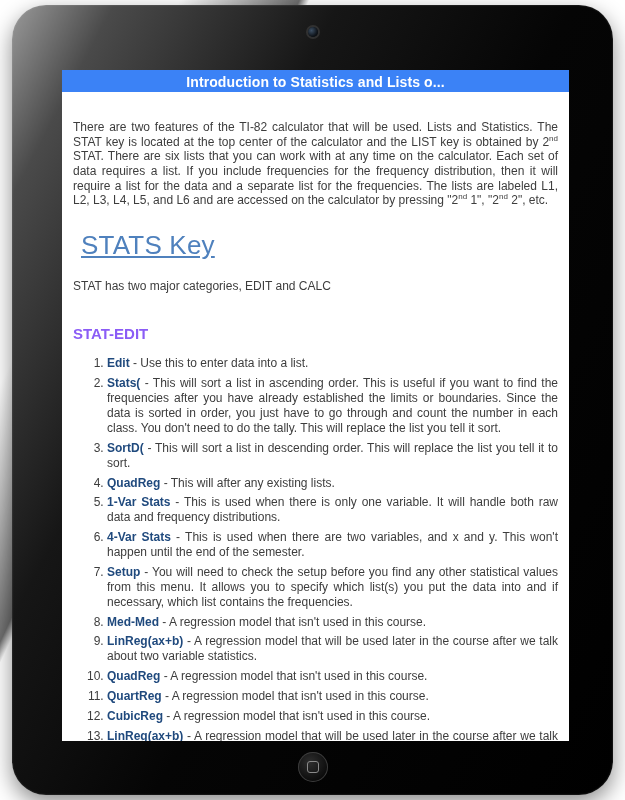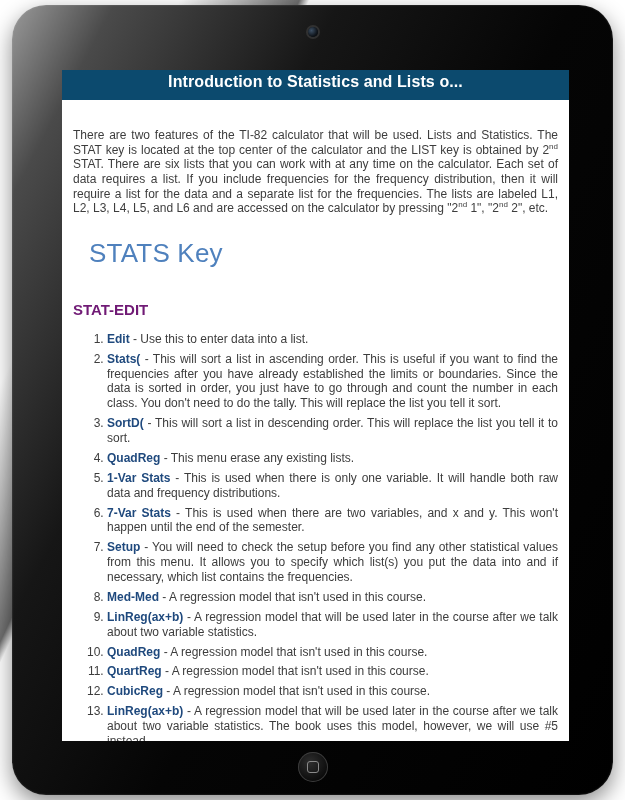--- a/index.html
+++ b/index.html
@@ -62,55 +62,56 @@
   .screen {
     position: absolute;
     left: 50px;
     top: 65px;
     width: 507px;
     height: 671px;
     background: #ffffff;
     overflow: hidden;
   }
   .titlebar {
-    height: 30px;
-    background: #0c4a6e;
+    height: 22px;
+    background: #3b82f6;
     color: #ffffff;
-    font-size: 16px;
+    font-size: 14px;
     font-weight: bold;
     text-align: center;
     line-height: 24px;
     letter-spacing: 0.1px;
   }
   .content {
     padding: 16px 11px 0 11px;
     color: #3d3d3d;
   }
   .content p {
     margin: 12px 0 14px 0;
     font-size: 12px;
     line-height: 1.22;
     text-align: justify;
   }
   sup {
     font-size: 8px;
     line-height: 0;
   }
   h1.stats-key {
-    margin: 22px 0 18px 16px;
+    margin: 22px 0 18px 8px;
     font-size: 26px;
     font-weight: 400;
     color: #4f81bd;
     letter-spacing: 0.2px;
+    text-decoration: underline;
   }
   h2.stat-edit {
     margin: 32px 0 14px 0;
     font-size: 15px;
     font-weight: bold;
-    color: #701a75;
+    color: #8b5cf6;
   }
   ol.stat-list {
     margin: 0 0 0 0;
     padding-left: 34px;
     font-size: 12px;
     line-height: 1.24;
     color: #3d3d3d;
   }
   ol.stat-list li {
     margin-bottom: 5px;
@@ -131,30 +132,31 @@
     <div class="screen">
       <div class="titlebar">
         <span>Introduction to Statistics and Lists o...</span>
       </div>
 
       <div class="content">
         <p><span>There are two features of the TI-82 calculator that will be used. Lists and Statistics. The STAT key is located at the top center of the calculator and the LIST key is obtained by 2</span><sup>nd</sup><span> STAT. There are six lists that you can work with at any time on the calculator. Each set of data requires a list. If you include frequencies for the frequency distribution, then it will require a list for the data and a separate list for the frequencies. The lists are labeled L1, L2, L3, L4, L5, and L6 and are accessed on the calculator by pressing "2</span><sup>nd</sup><span> 1", "2</span><sup>nd</sup><span> 2", etc.</span></p>
 
         <h1 class="stats-key">STATS Key</h1>
 
+        <p>STAT has two major categories, EDIT and CALC</p>
 
         <h2 class="stat-edit">STAT-EDIT</h2>
 
         <ol class="stat-list">
           <li><span class="term">Edit</span><span> - Use this to enter data into a list.</span></li>
           <li><span class="term">Stats(</span><span> - This will sort a list in ascending order. This is useful if you want to find the frequencies after you have already established the limits or boundaries. Since the data is sorted in order, you just have to go through and count the number in each class. You don't need to do the tally. This will replace the list you tell it sort.</span></li>
           <li><span class="term">SortD(</span><span> - This will sort a list in descending order. This will replace the list you tell it to sort.</span></li>
-          <li><span class="term">QuadReg</span><span> - This menu erase any existing lists.</span></li>
+          <li><span class="term">QuadReg</span><span> - This will after any existing lists.</span></li>
           <li><span class="term">1-Var Stats</span><span> - This is used when there is only one variable. It will handle both raw data and frequency distributions.</span></li>
-          <li><span class="term">7-Var Stats</span><span> - This is used when there are two variables, and x and y. This won't happen until the end of the semester.</span></li>
+          <li><span class="term">4-Var Stats</span><span> - This is used when there are two variables, and x and y. This won't happen until the end of the semester.</span></li>
           <li><span class="term">Setup</span><span> - You will need to check the setup before you find any other statistical values from this menu. It allows you to specify which list(s) you put the data into and if necessary, which list contains the frequencies.</span></li>
           <li><span class="term">Med-Med</span><span> - A regression model that isn't used in this course.</span></li>
           <li><span class="term">LinReg(ax+b)</span><span> - A regression model that will be used later in the course after we talk about two variable statistics.</span></li>
           <li><span class="term">QuadReg</span><span> - A regression model that isn't used in this course.</span></li>
           <li><span class="term">QuartReg</span><span> - A regression model that isn't used in this course.</span></li>
           <li><span class="term">CubicReg</span><span> - A regression model that isn't used in this course.</span></li>
           <li><span class="term">LinReg(ax+b)</span><span> - A regression model that will be used later in the course after we talk about two variable statistics. The book uses this model, however, we will use #5 instead.</span></li>
         </ol>
       </div>
     </div>

